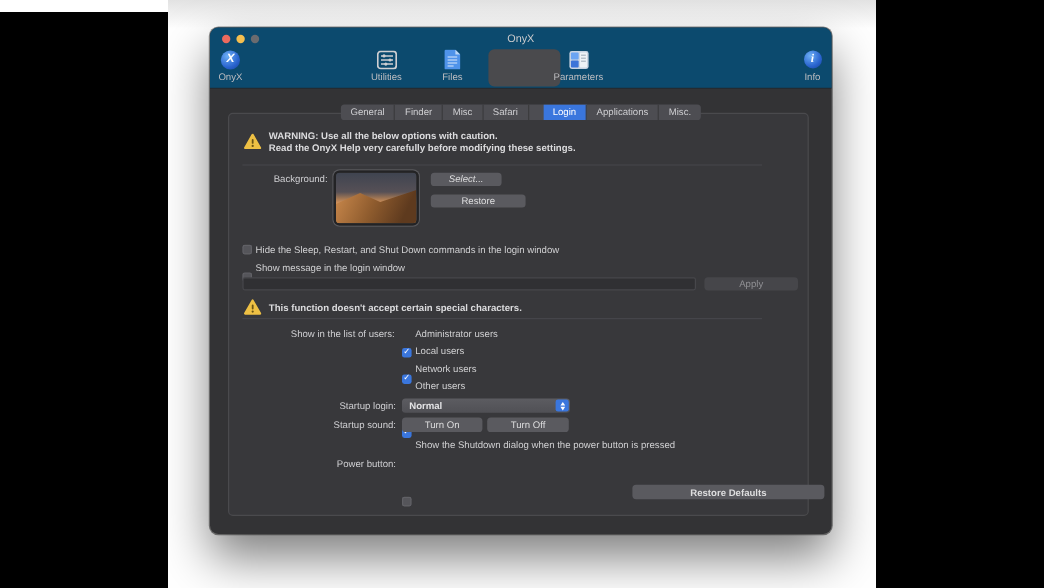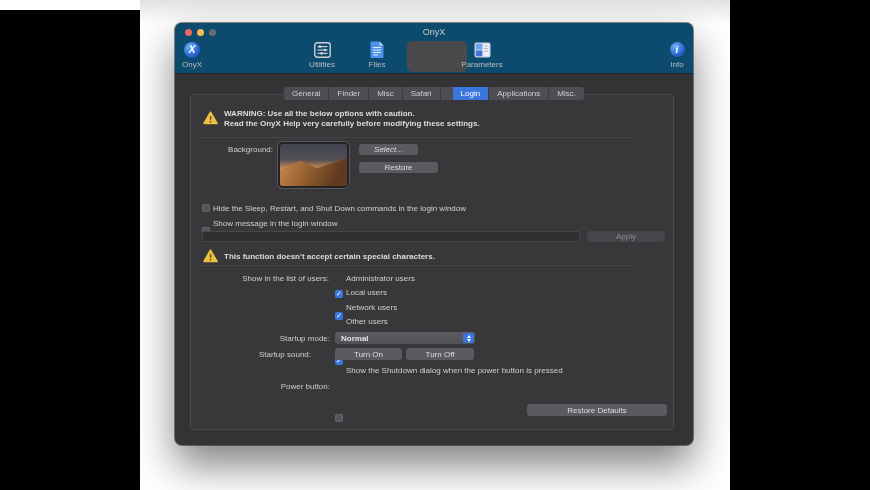--- a/index.html
+++ b/index.html
@@ -221,33 +221,33 @@
     <div class="abs rlabel" style="left:15px;top:251px;width:139px;">Show in the list of users:</div>
     <div class="cb abs on" style="left:160px;top:251px;"></div>
     <div class="abs" style="left:171px;top:251px;">Administrator users</div>
     <div class="cb abs on" style="left:160px;top:265px;"></div>
     <div class="abs" style="left:171px;top:265px;">Local users</div>
     <div class="cb abs" style="left:160px;top:280px;"></div>
     <div class="abs" style="left:171px;top:280px;">Network users</div>
     <div class="cb abs on" style="left:160px;top:294px;"></div>
     <div class="abs" style="left:171px;top:294px;">Other users</div>
 
-    <div class="abs rlabel" style="left:65px;top:311px;width:90px;">Startup mode:</div>
+    <div class="abs rlabel" style="left:65px;top:311px;width:90px;">Startup login:</div>
     <div class="dropdown" style="left:160px;top:309px;width:140px;height:12px;">
       <div class="dd-val">Normal</div>
       <div class="dd-cap">
           <i class="up"></i>
           <i class="dn"></i>
         </div>
     </div>
 
-    <div class="abs rlabel" style="left:65px;top:327px;width:90px;text-align:center;">Startup sound:</div>
+    <div class="abs rlabel" style="left:65px;top:327px;width:90px;">Startup sound:</div>
     <div class="btn abs" style="left:160px;top:325px;width:67px;height:12px;">Turn On</div>
     <div class="btn abs" style="left:231px;top:325px;width:68px;height:12px;">Turn Off</div>
 
     <div class="abs rlabel" style="left:65px;top:359px;width:90px;">Power button:</div>
     <div class="cb abs" style="left:160px;top:343px;"></div>
     <div class="abs" style="left:171px;top:343px;">Show the Shutdown dialog when the power button is pressed</div>
 
-    <div class="btn abs" style="left:352px;top:381px;width:140px;height:12px;">Restore Defaults</div>
+    <div class="btn abs" style="left:352px;top:381px;width:160px;height:12px;font-weight:bold;">Restore Defaults</div>
 
   </div>
 </div>
 
 </body></html>

